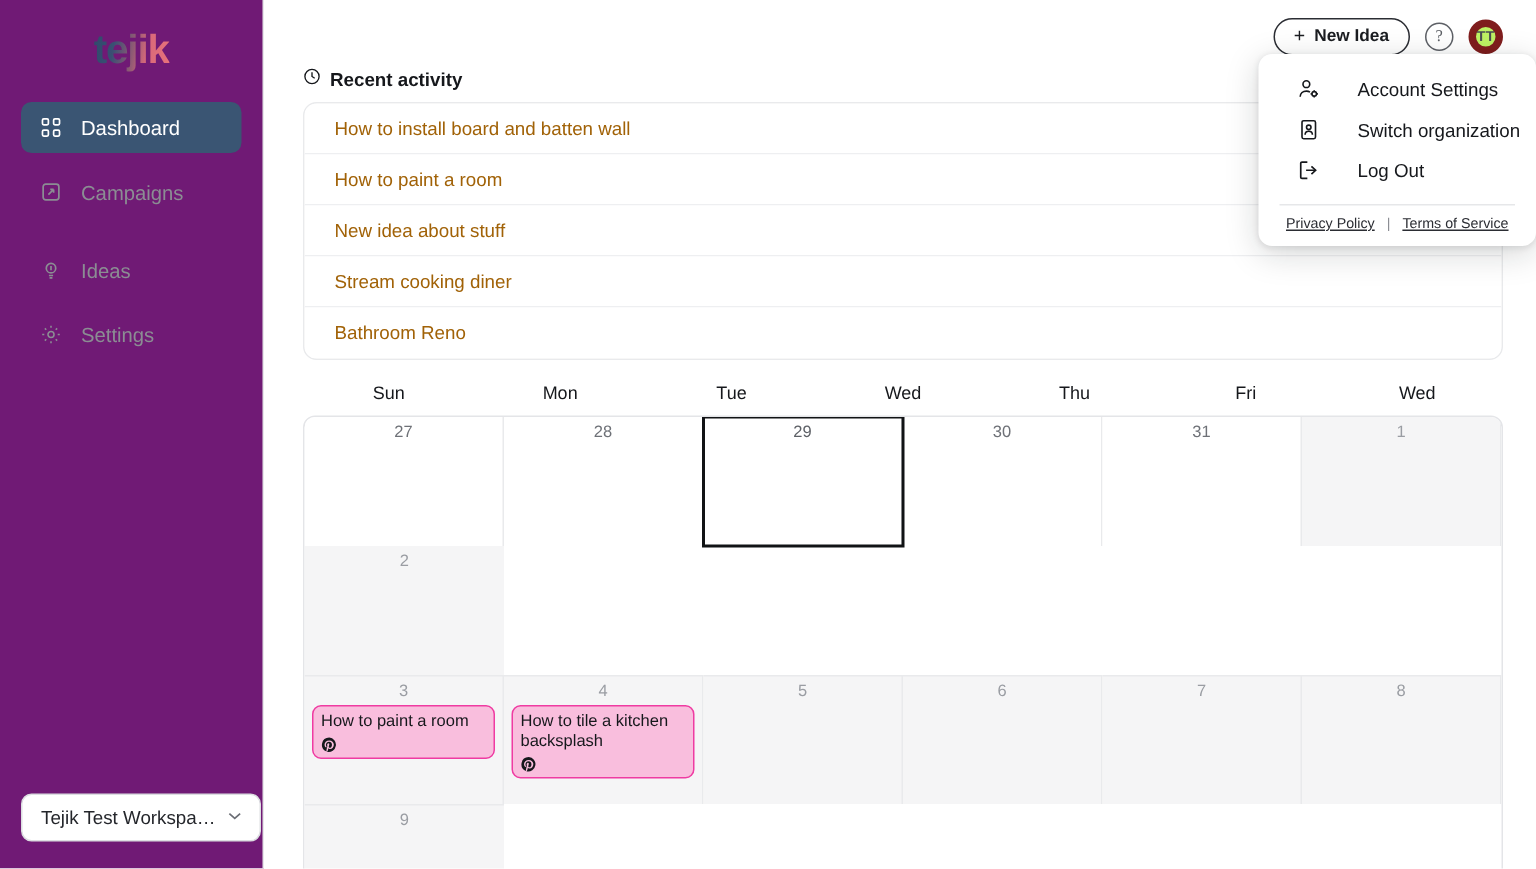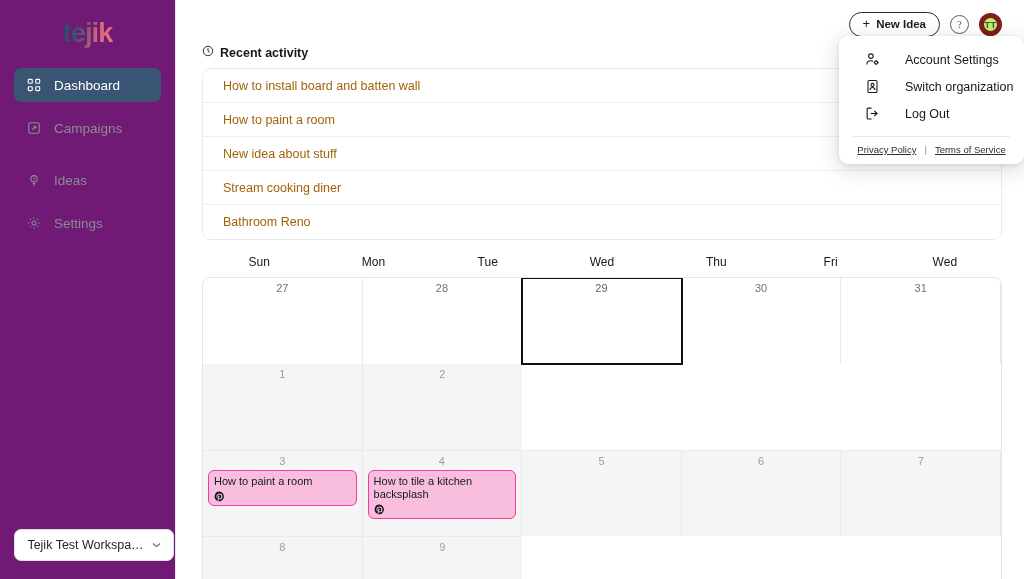--- a/index.html
+++ b/index.html
@@ -162,21 +162,21 @@
     color: #16181c;
     padding-bottom: 4px;
   }
   .cal-grid {
     border: 1px solid #e4e5e8;
     border-radius: 8px;
     overflow: hidden;
     background: #fff;
   }
   .cal-week {
-    display: grid; grid-template-columns: repeat(5, 1fr);
+    display: grid; grid-template-columns: repeat(6, 1fr);
   }
   .cal-week + .cal-week .cal-cell { border-top: 1px solid #e9eaec; }
   .cal-cell {
     height: 86px;
     border-right: 1px solid #e9eaec;
     padding: 4px 5px 0 5px;
     position: relative;
     background: #fff;
     cursor: pointer;
   }

